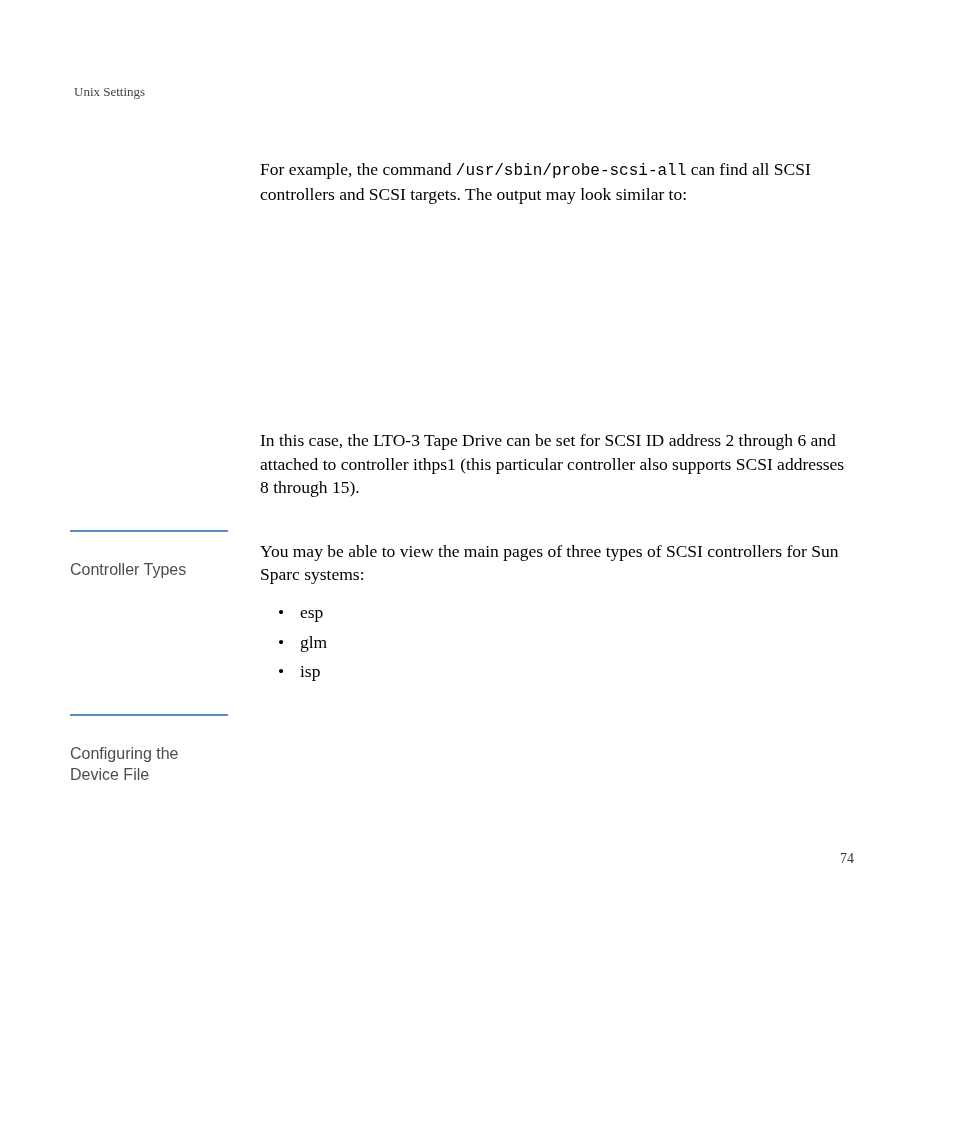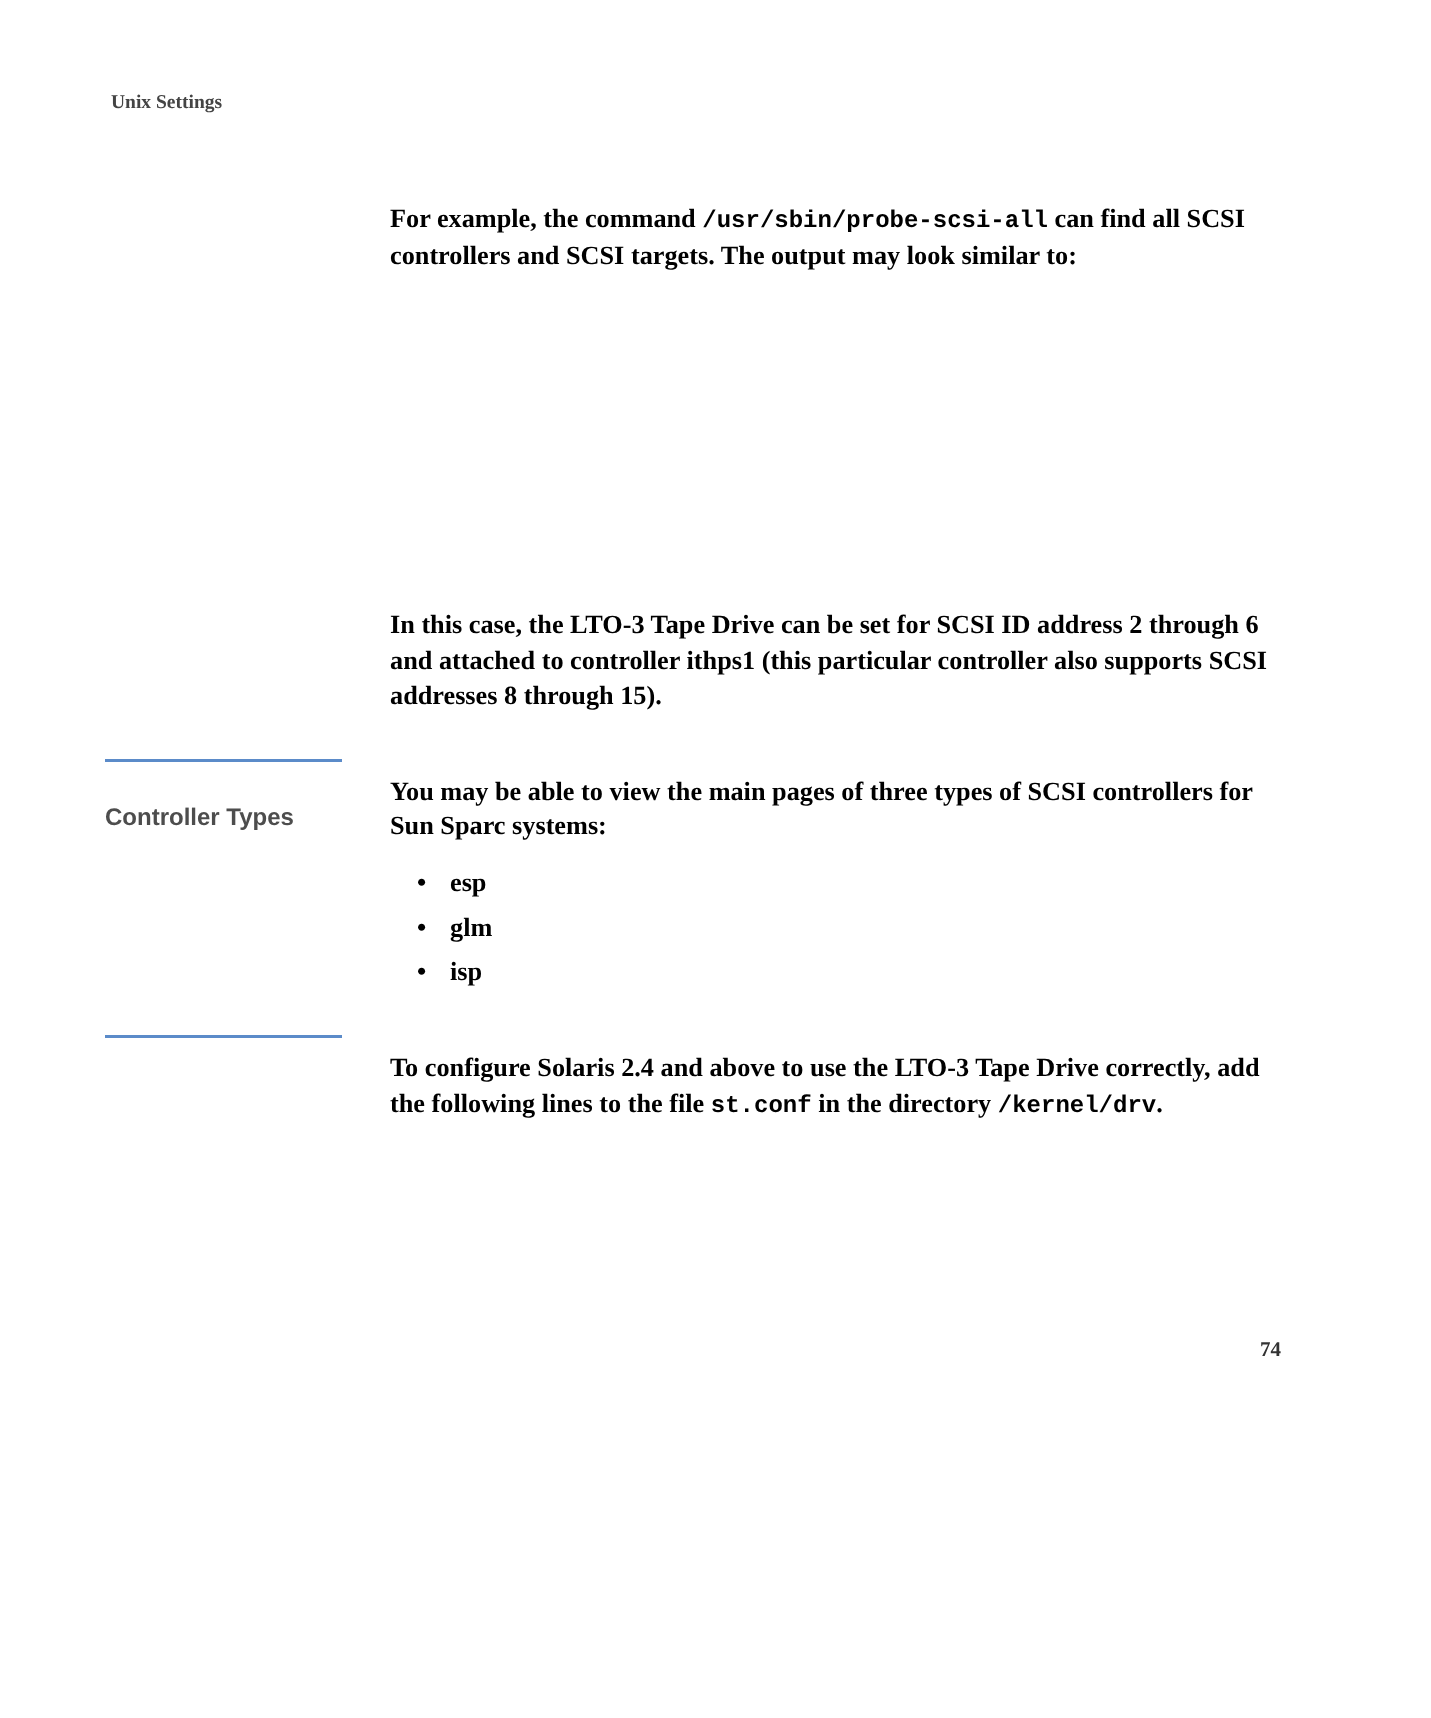--- a/index.html
+++ b/index.html
@@ -4,24 +4,23 @@
 <style>
   body {
     margin: 0;
     padding: 0;
     background: #ffffff;
     font-family: "Palatino Linotype", "Book Antiqua", Palatino, Georgia, serif;
     color: #000000;
     width: 954px;
   }
   .page {
-    padding: 60px 100px 60px 70px;
+    padding: 84px 100px 60px 70px;
     position: relative;
     width: 784px;
-    font-weight: bold;
   }
   .header {
     font-size: 13px;
     color: #444;
     margin-bottom: 58px;
     margin-left: 4px;
   }
   .body-col {
     margin-left: 190px;
     width: 594px;
@@ -120,24 +119,23 @@
       <ul class="bullets">
         <li>esp</li>
         <li>glm</li>
         <li>isp</li>
       </ul>
 
     </div>
 
     <div class="section">
       <div class="section-rule"></div>
+      <div class="section-label" style="white-space:pre-line;">Configuring the
+Device File</div>
 
-      <p class="para">
-        <span>To configure Solaris 2.4 and above to use the LTO-3 Tape Drive correctly, add the following lines to the file </span><span class="mono">st.conf</span><span> in the directory </span><span class="mono">/kernel/drv</span><span>.</span>
-      </p>
 
       <div class="code-block" style="color:#ffffff;">tape-config-list =
   "CERTANCE ULTRIUM 3","Seagate LTO-3","SEAGATE_LTO",
 /    one blank after CERTANCE    /
   SEAGATE_LTO = 1,0x36,0,0x1d639,4,0x00,0x00,0x00,0x00,3;</div>
     </div>
   </div>
 
   <div class="footer-num">74</div>
 </div>

